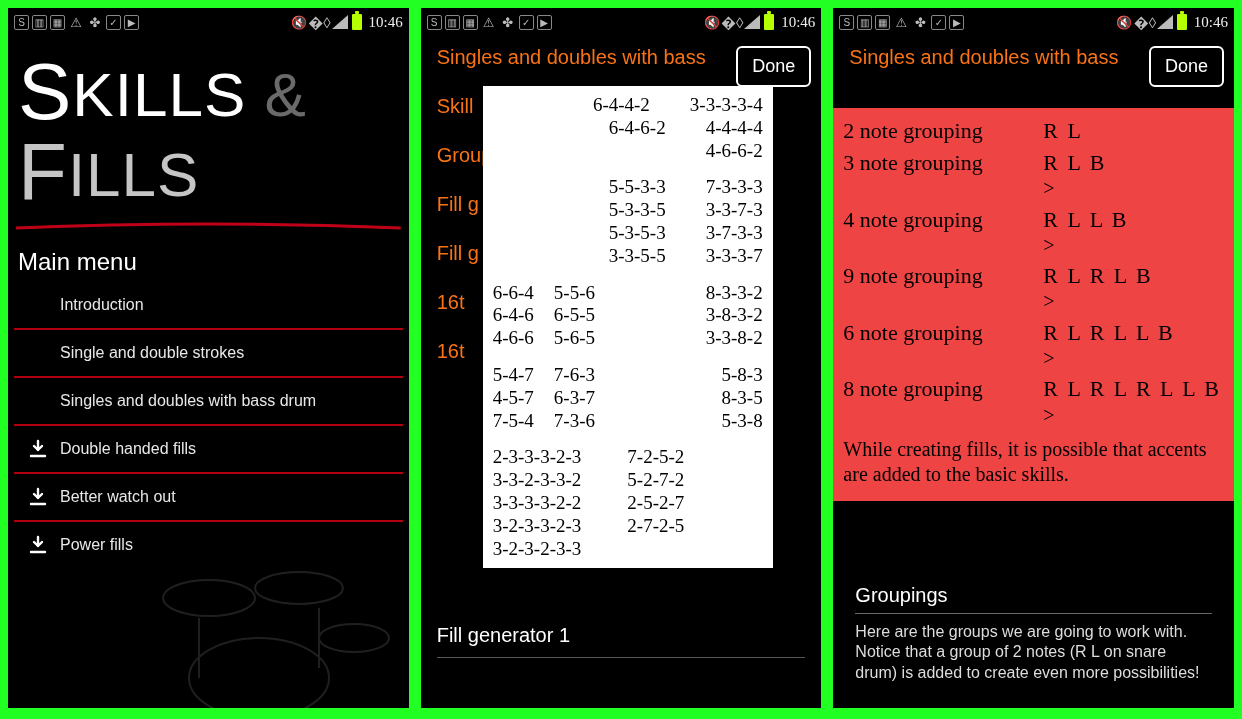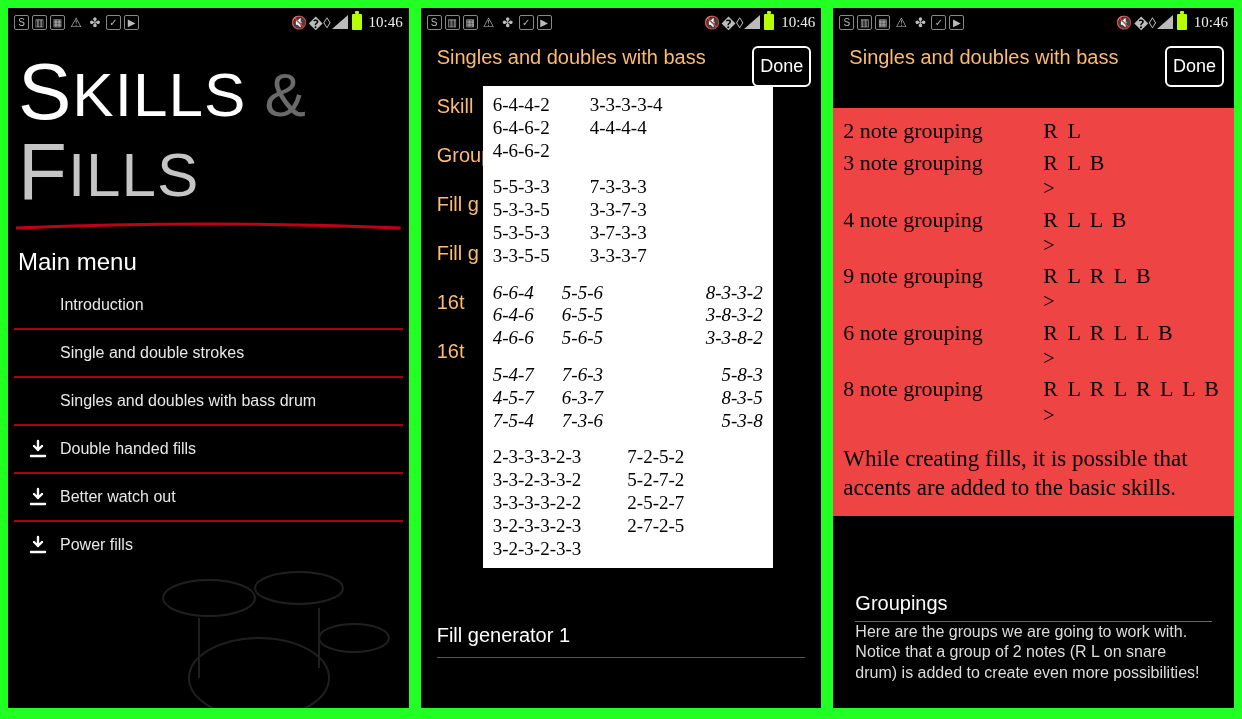--- a/index.html
+++ b/index.html
@@ -68,58 +68,58 @@
     width:20px; height:20px; display:inline-block;
   }
   .drums {
     position:absolute; bottom:-30px; right:10px; width:260px; height:200px; opacity:.12;
   }
 
   
   .done-btn {
     position:absolute; top:38px; right:10px;
     border:2px solid #fff; border-radius:6px;
-    color:#fff; font-size:18px; padding:8px 6px;
+    color:#fff; font-size:18px; padding:8px 14px;
     background:transparent;
   }
 
   
   .s2-bg { color:#666; padding:10px 16px; position:absolute; top:28px; left:0; right:0; font-size:20px;}
-  .s2-bg .faded { color:#fdba74; margin-bottom:26px; font-size:20px;}
+  .s2-bg .faded { color:#f97316; margin-bottom:26px; font-size:20px;}
   .s2-panel {
     position:absolute; top:78px; left:62px; width:290px;
     background:#fff; color:#000; font-family:"Times New Roman", serif;
     font-size:19px; line-height:1.2; padding:8px 10px;
   }
   .s2-panel .grp { margin-bottom:14px; display:flex; flex-direction:column;}
-  .s2-panel .row2 { display:flex; gap:40px;}
-  .s2-panel .row3 { display:flex; gap:28px;font-style:italic;}
+  .s2-panel .row2 { display:flex; gap:40px;justify-content:flex-end;}
+  .s2-panel .row3 { display:flex; gap:20px;}
   .s2-panel .row3b { display:flex; gap:46px;align-items:flex-end;}
   .s2-footer {
     position:absolute; left:16px; right:16px; bottom:50px;
     color:#fff; font-size:20px; font-weight:300;
     border-bottom:1px solid #555; padding-bottom:10px;
   }
 
   
   .s3-white {
     position:absolute; top:100px; left:0; right:0;
     background:#ef4444; color:#000; font-family:"Times New Roman", serif;
     padding:10px 10px 14px 10px;
   }
   .s3-white .gr-row { display:flex; gap:14px; align-items:flex-start; margin-bottom:6px; font-size:22px;}
   .s3-white .gr-row .lbl { width:186px;}
   .s3-white .gr-row .pat { flex:1; letter-spacing:2px; line-height:1.15;}
   .s3-white .accent { margin-left:0px; font-size:20px;}
-  .s3-white .note { font-size:23px; line-height:1.25; margin-top:18px;}
+  .s3-white .note { font-size:20px; line-height:1.25; margin-top:10px;}
   .s3-box {
     position:absolute; left:10px; right:10px; bottom:10px;
     color:#e8e8e8; padding:10px 12px 14px 12px;
   }
-  .s3-box h4 { font-size:20px; font-weight:400; color:#fff; border-bottom:1px solid #666; padding-bottom:6px; }
+  .s3-box h4 { font-size:20px; font-weight:400; color:#fff; border-bottom:1px solid #666; padding-bottom:6px; margin-bottom:8px;}
   .s3-box p { font-size:16px; font-weight:300; color:#ddd; line-height:1.3;}
 </style>
 </head>
 <body>
 
 <div class="device">
   <div class="statusbar">
     <div class="sb-left">
       <span class="sb-ico box">S</span>
       <span class="sb-ico box">▥</span>

